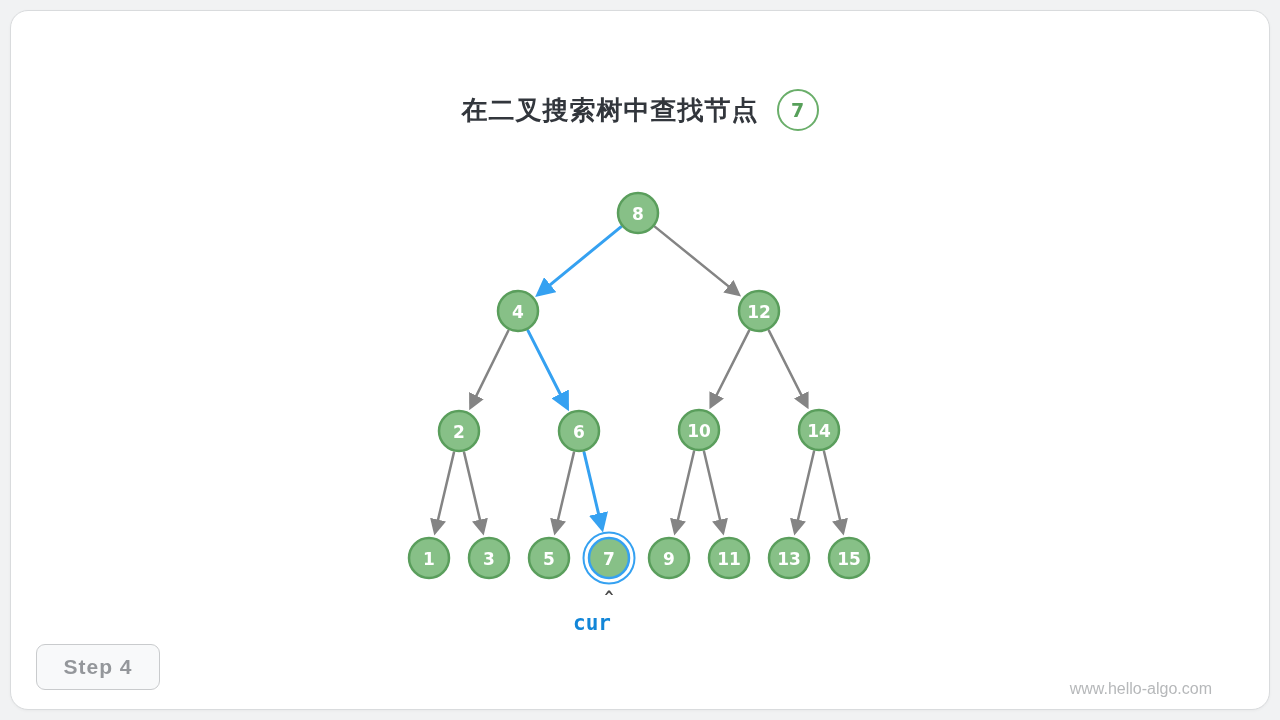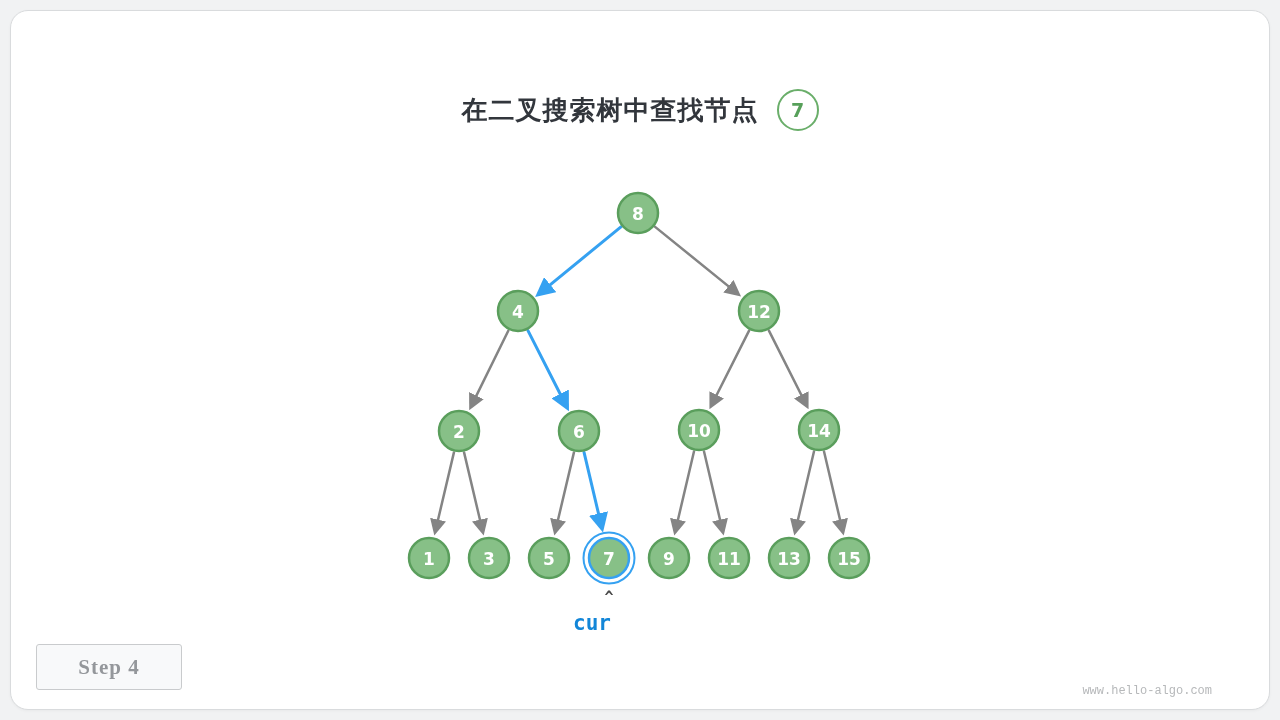--- a/index.html
+++ b/index.html
@@ -72,35 +72,35 @@
     position:absolute;
     top:611px;left:552px;width:80px;
     text-align:center;
     font-family:"DejaVu Sans Mono","Liberation Mono",monospace;
     font-size:21px;font-weight:bold;
     color:var(--cur-text);
   }
   .step-box{
     position:absolute;
     left:36px;top:644px;
-    width:146px;height:46px;
+    width:124px;height:46px;
     background:var(--step-bg);
     border:1.5px solid var(--step-border);
-    border-radius:3px;
+    border-radius:9px;
     display:flex;align-items:center;justify-content:center;
-    font-family:Liberation Serif, serif;
+    font-family:Liberation Sans, sans-serif;
     font-size:21px;font-weight:bold;
     color:var(--step-text);
     letter-spacing:1px;
   }
   .watermark{
     position:absolute;
     right:68px;bottom:22px;
-    font-family:Liberation Mono, monospace;
-    font-size:12px;
+    font-family:Liberation Sans, sans-serif;
+    font-size:16px;
     color:var(--watermark);
   }
 </style>
 </head>
 <body>
 
 <div class="card"></div>
 
 <svg class="tree-svg" viewBox="0 0 1280 720">
     <defs>

